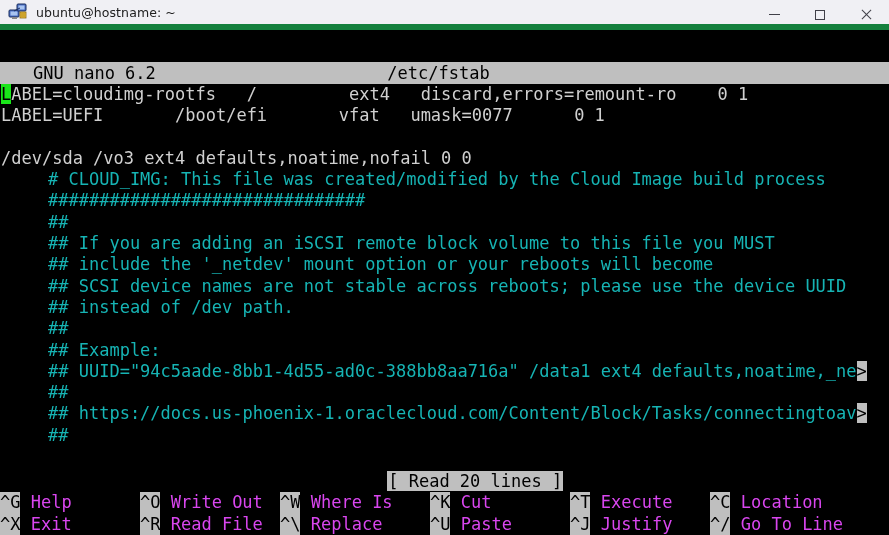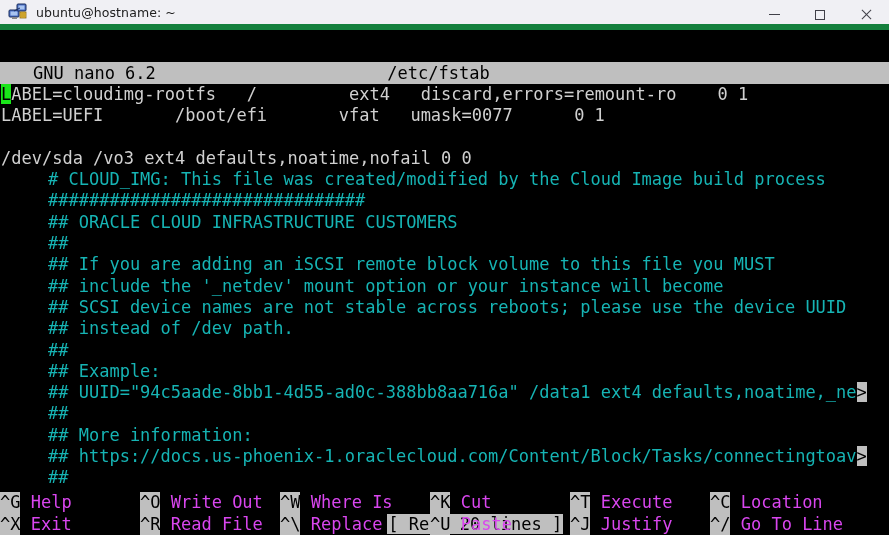--- a/index.html
+++ b/index.html
@@ -232,31 +232,29 @@
       <span class="nh-file">/etc/fstab</span>
     </div>
 
     <div id="buffer">
         <div class="trow"><span class="cursor">L</span><span class="c-white">ABEL=cloudimg-rootfs   /         ext4   discard,errors=remount-ro    0 1</span></div>
         <div class="trow"><span class="c-white">LABEL=UEFI       /boot/efi       vfat   umask=0077      0 1</span></div>
         <div class="trow"><span class="c-white"></span></div>
         <div class="trow"><span class="c-white">/dev/sda /vo3 ext4 defaults,noatime,nofail 0 0</span></div>
         <div class="trow"><span class="c-cyan"># CLOUD_IMG: This file was created/modified by the Cloud Image build process</span></div>
         <div class="trow"><span class="c-cyan">###############################</span></div>
-        <div class="trow"><span class="c-cyan">## ORACLE CLOUD INFRASTRUCTURE CUSTOMERS</span></div>
         <div class="trow"><span class="c-cyan">##</span></div>
         <div class="trow"><span class="c-cyan">## If you are adding an iSCSI remote block volume to this file you MUST</span></div>
-        <div class="trow"><span class="c-cyan">## include the '_netdev' mount option or your instance will become</span></div>
+        <div class="trow"><span class="c-cyan">## include the '_netdev' mount option or your reboots will become</span></div>
         <div class="trow"><span class="c-cyan">## SCSI device names are not stable across reboots; please use the device UUID</span></div>
         <div class="trow"><span class="c-cyan">## instead of /dev path.</span></div>
         <div class="trow"><span class="c-cyan">##</span></div>
         <div class="trow"><span class="c-cyan">## Example:</span></div>
         <div class="trow"><span class="c-cyan">## UUID="94c5aade-8bb1-4d55-ad0c-388bb8aa716a" /data1 ext4 defaults,noatime,_ne</span><span class="revid">&gt;</span></div>
         <div class="trow"><span class="c-cyan">##</span></div>
-        <div class="trow"><span class="c-cyan">## More information:</span></div>
         <div class="trow"><span class="c-cyan">## https://docs.us-phoenix-1.oraclecloud.com/Content/Block/Tasks/connectingtoav</span><span class="revid">&gt;</span></div>
         <div class="trow"><span class="c-cyan">##</span></div>
       </div>
 
     <div class="statusline">
       <span>[ Read 20 lines ]</span>
     </div>
 
     <div class="shortcuts" id="shortcuts">
         <div class="sc-row" style="position: relative;"><div class="sc-cell" style="position: absolute; left: 0px;"><span class="sc-key">^G</span><span class="sc-lbl"> Help</span></div><div class="sc-cell" style="position: absolute; left: 140px;"><span class="sc-key">^O</span><span class="sc-lbl"> Write Out</span></div><div class="sc-cell" style="position: absolute; left: 280px;"><span class="sc-key">^W</span><span class="sc-lbl"> Where Is</span></div><div class="sc-cell" style="position: absolute; left: 430px;"><span class="sc-key">^K</span><span class="sc-lbl"> Cut</span></div><div class="sc-cell" style="position: absolute; left: 570px;"><span class="sc-key">^T</span><span class="sc-lbl"> Execute</span></div><div class="sc-cell" style="position: absolute; left: 710px;"><span class="sc-key">^C</span><span class="sc-lbl"> Location</span></div></div>

